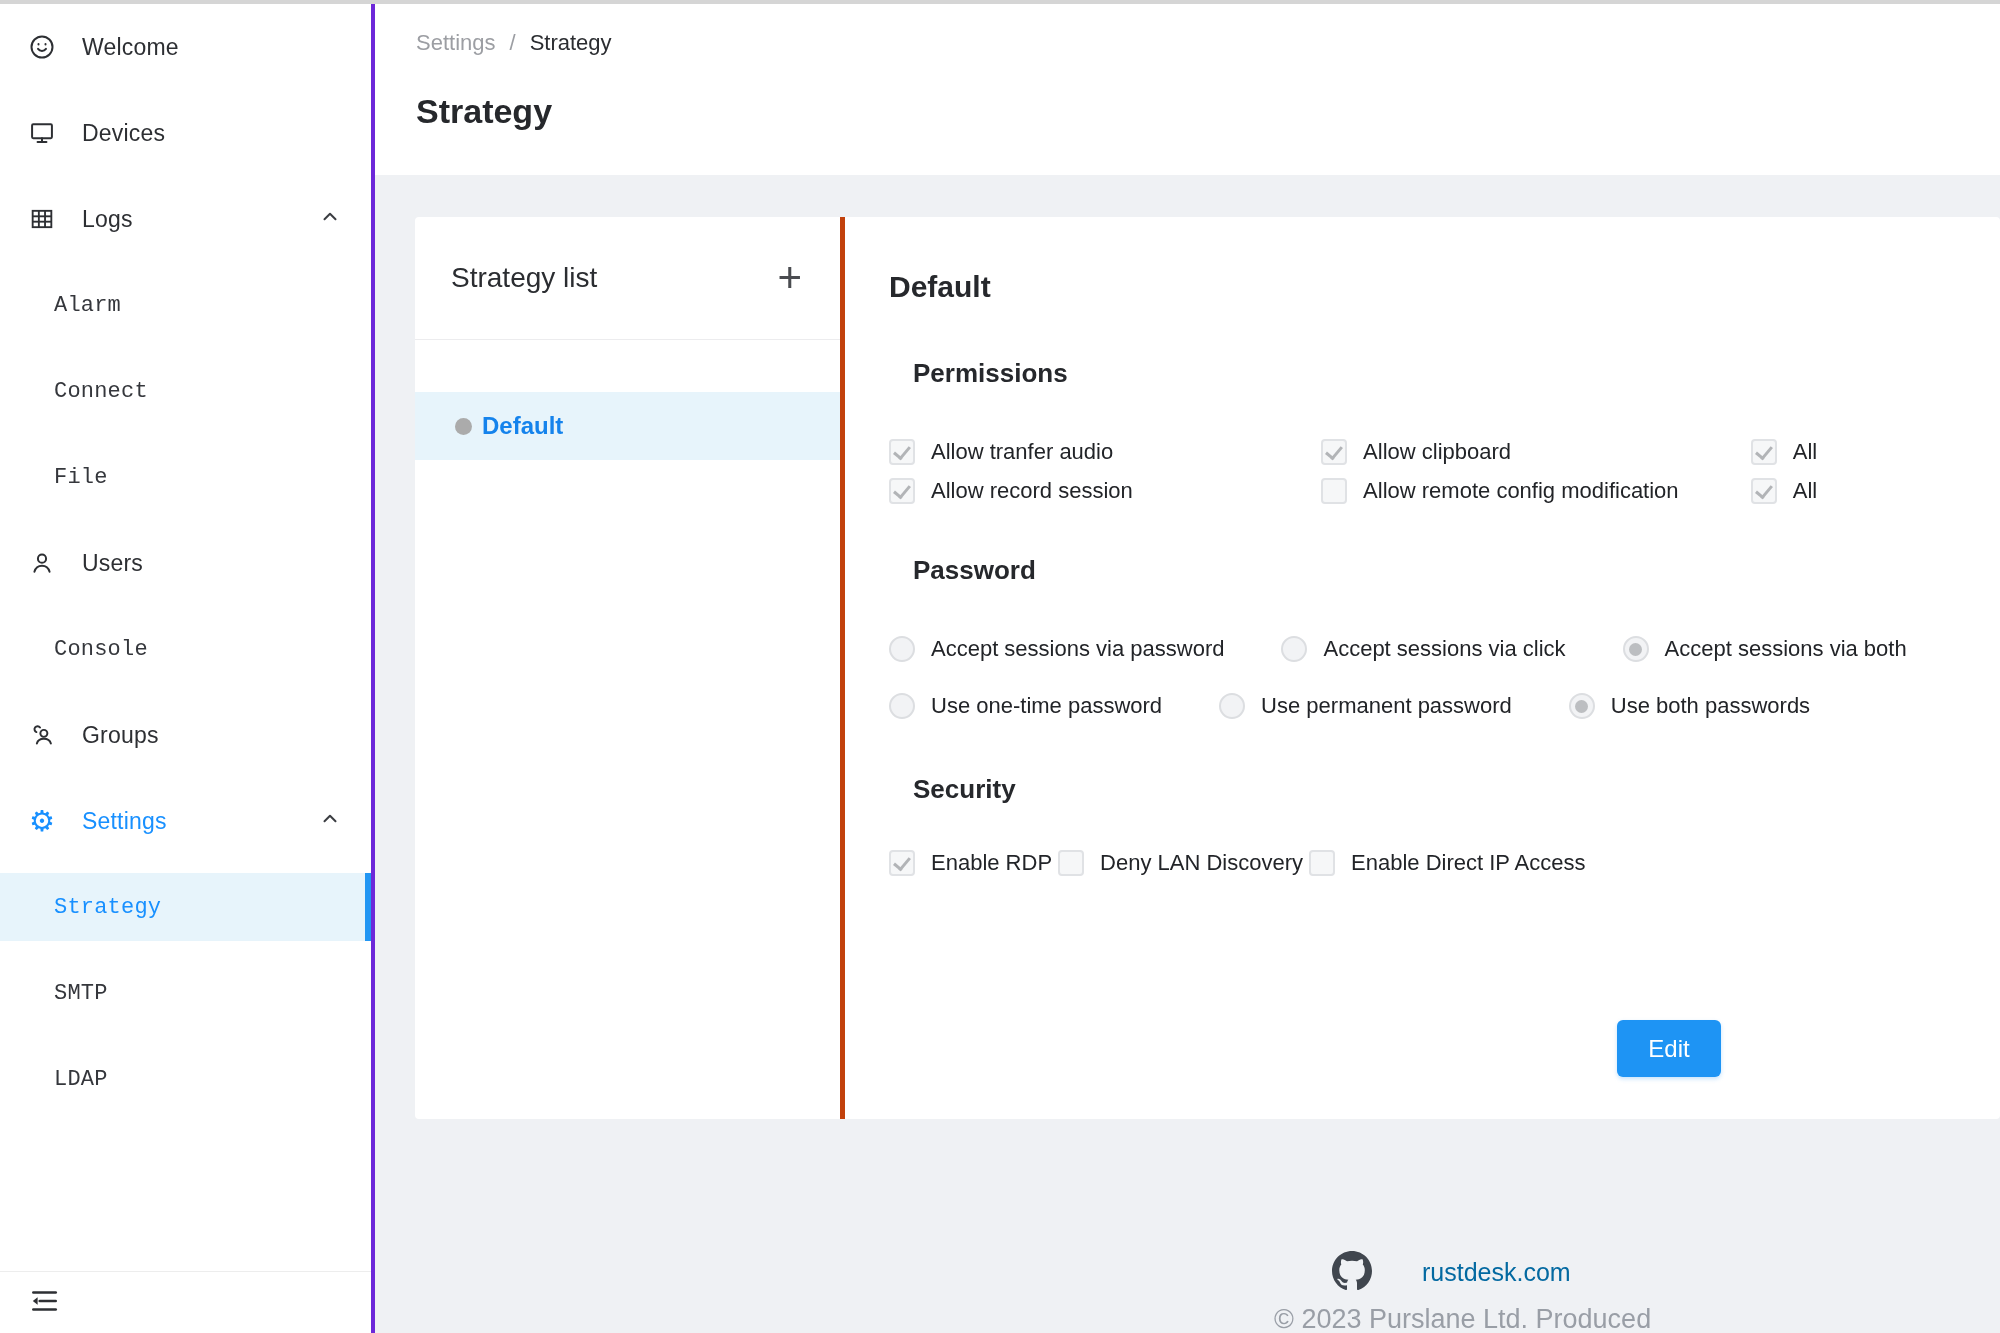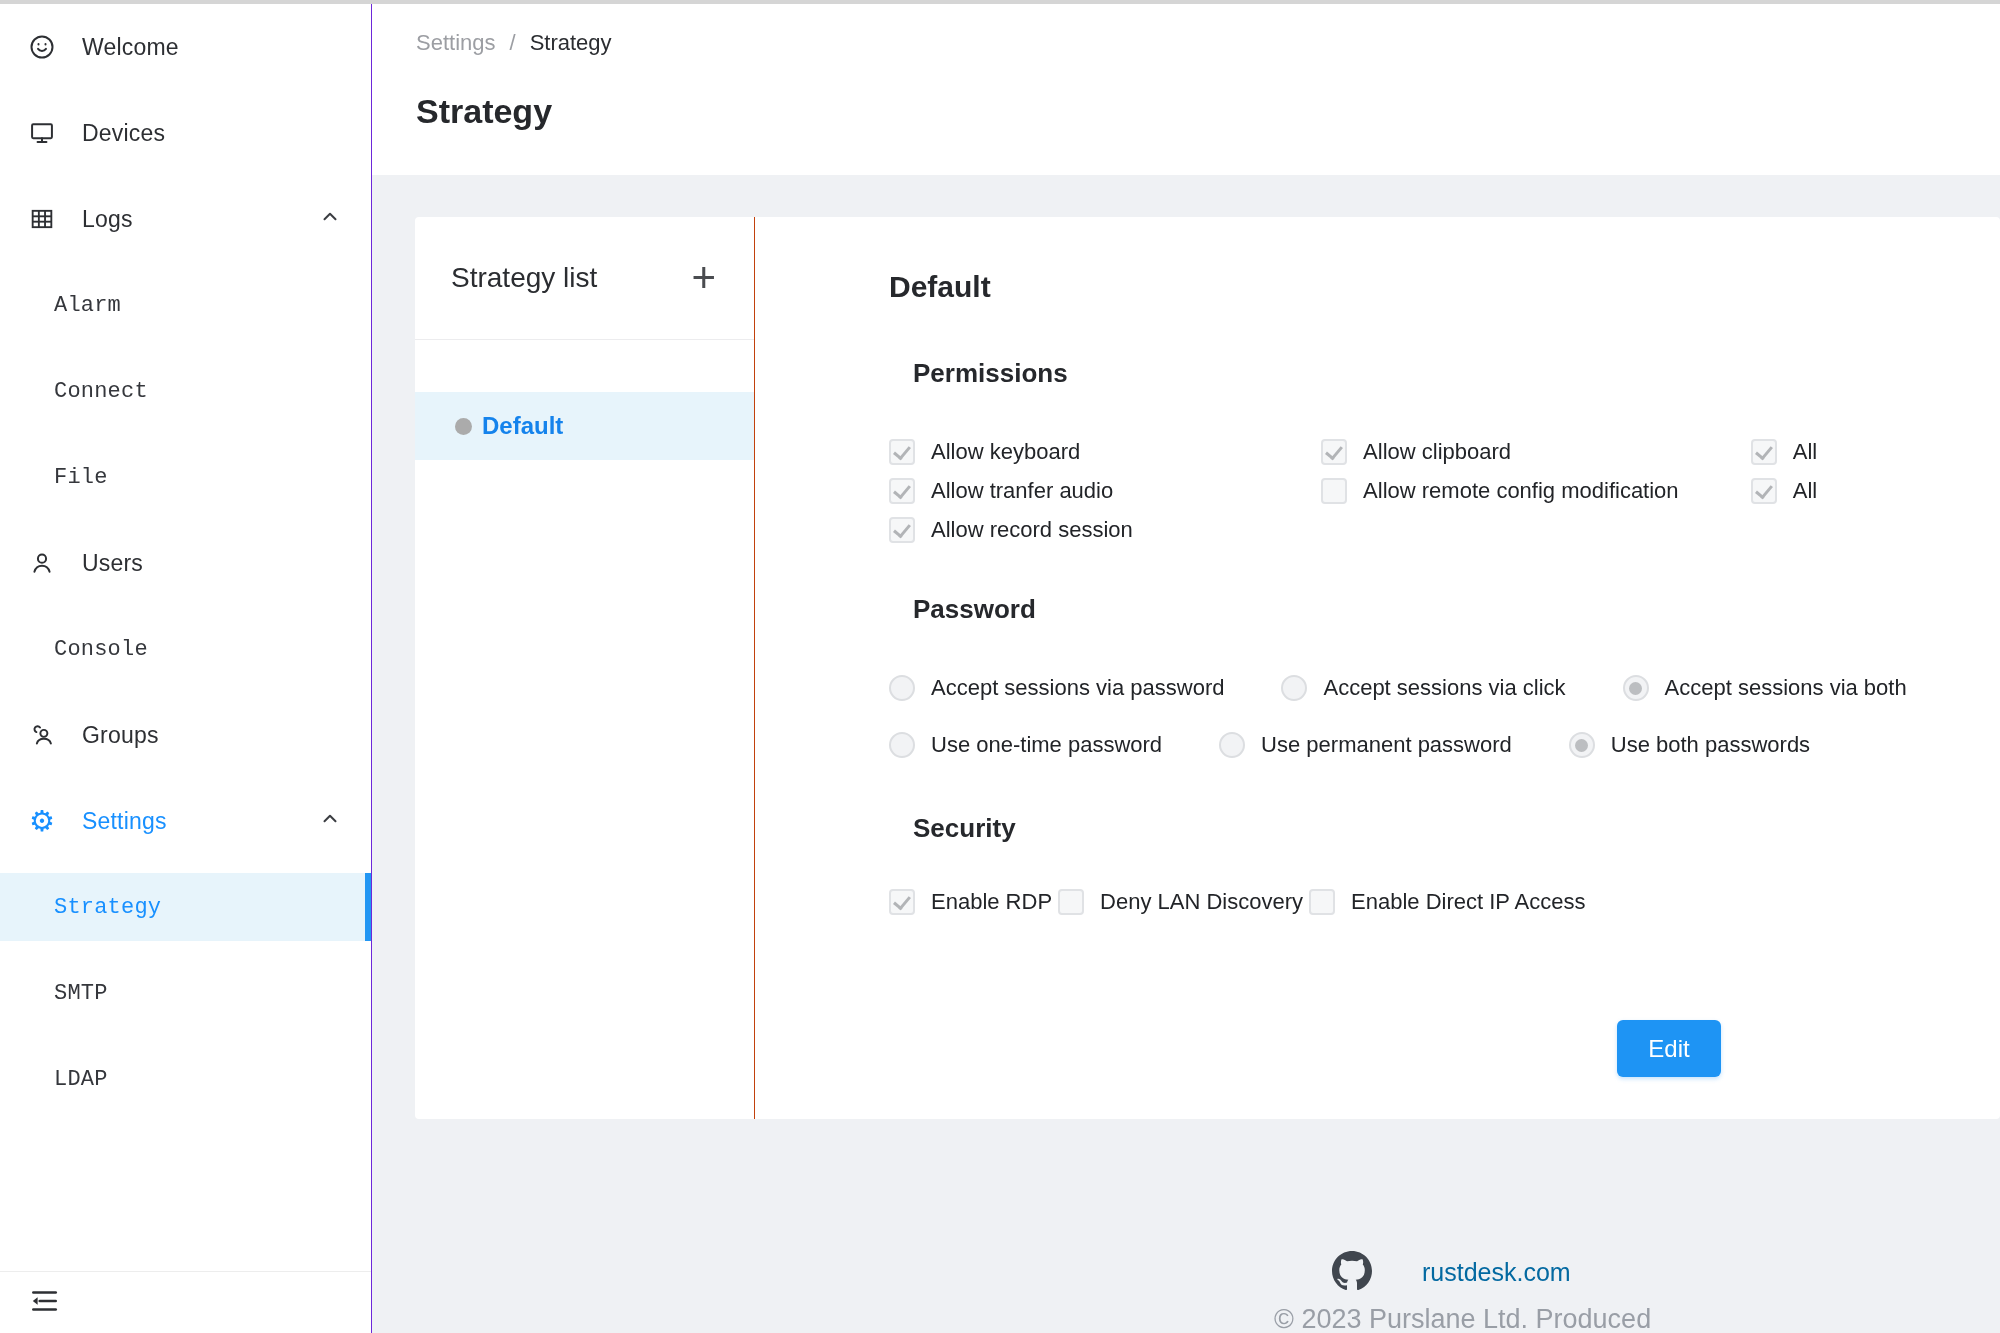--- a/index.html
+++ b/index.html
@@ -5,21 +5,21 @@
   html,body{margin:0;padding:0;}
   body{
     width:2000px;height:1333px;overflow:hidden;position:relative;
     background:#eff1f4;
     font-family:"Liberation Sans","DejaVu Sans",sans-serif;
     color:#2b2d31;
   }
   .topstrip{position:absolute;left:0;top:0;width:2000px;height:4px;background:#d5d5d5;z-index:30;}
 
   
-  .sidebar{position:absolute;left:0;top:4px;bottom:0;width:371px;background:#fff;border-right:1px solid #6d28d9;z-index:10;}
+  .sidebar{position:absolute;left:0;top:4px;bottom:0;width:371px;background:#fff;border-right:4px solid #6d28d9;z-index:10;}
   .nav{position:absolute;top:0;left:0;right:0;}
   .nav-row{height:86px;display:flex;align-items:center;}
   .nav-inner{height:68px;width:100%;display:flex;align-items:center;padding-left:28px;box-sizing:border-box;position:relative;}
   .nav-icon{width:28px;height:28px;flex:0 0 28px;display:flex;align-items:center;justify-content:center;color:#2d2f33;}
   .nav-icon svg{width:28px;height:28px;}
   .nav-label{margin-left:26px;font-size:23px;color:#2d2f33;letter-spacing:.2px;}
   .nav-sub .nav-label{margin-left:26px;}
   .nav-sub .nav-inner{padding-left:54px;font-family:Liberation Mono, monospace;}
   .nav-sub .nav-label{margin-left:0;font-size:22px;color:#35373c;}
   .chevron{position:absolute;right:30px;top:50%;transform:translateY(-50%);color:#3b3d42;}
@@ -35,21 +35,21 @@
   
   .main-header{position:absolute;left:372px;top:4px;right:0;height:171px;background:#fff;}
   .breadcrumb{position:absolute;left:44px;top:26px;font-size:22px;display:flex;gap:14px;align-items:center;}
   .bc-parent{color:#9c9ea3;}
   .bc-sep{color:#9c9ea3;}
   .bc-current{color:#2b2d31;}
   .page-title{position:absolute;left:44px;top:88px;font-size:34px;font-weight:700;color:#26282c;}
 
   
   .card{position:absolute;left:415px;top:217px;width:1585px;height:902px;background:#fff;border-radius:4px;}
-  .list-panel{position:absolute;left:0;top:0;bottom:0;width:340px;border-right:1px solid #c2410c;box-sizing:border-box;}
+  .list-panel{position:absolute;left:0;top:0;bottom:0;width:430px;border-right:5px solid #c2410c;box-sizing:border-box;}
   .list-header{height:123px;display:flex;align-items:center;justify-content:space-between;padding:0 38px 0 36px;border-bottom:1px solid #ececee;box-sizing:border-box;}
   .list-title{font-size:28px;color:#2b2d31;}
   .add-btn{font-size:42px;font-weight:200;color:#4a4c50;line-height:1;cursor:pointer;}
   .list-item{position:absolute;left:0;top:175px;height:68px;width:100%;background:#e7f4fb;display:flex;align-items:center;padding-left:40px;box-sizing:border-box;}
   .item-dot{width:17px;height:17px;border-radius:50%;background:#ababab;flex:0 0 17px;}
   .item-label{margin-left:10px;font-size:24px;font-weight:700;color:#1583ec;}
 
   
   .detail{position:absolute;left:403px;top:0;right:0;bottom:0;padding-left:71px;box-sizing:border-box;overflow:visible;}
   .detail-title{margin-top:52px;font-size:30px;font-weight:600;line-height:36px;color:#26282c;}
@@ -248,24 +248,20 @@
   </div>
 
   <div class="detail">
     <div class="detail-title">Default</div>
 
     <div class="section-h h-perm">Permissions</div>
     <div class="perm-grid">
       <div class="perm-col perm-col1">
         <div class="ctl-row">
           <span class="cb on"></span>
-          <span class="ctl-label">Allow keyboard</span>
-        </div>
-        <div class="ctl-row">
-          <span class="cb on"></span>
           <span class="ctl-label">Allow tranfer audio</span>
         </div>
         <div class="ctl-row">
           <span class="cb on"></span>
           <span class="ctl-label">Allow record session</span>
         </div>
       </div>
       <div class="perm-col perm-col2">
         <div class="ctl-row">
           <span class="cb on"></span>

